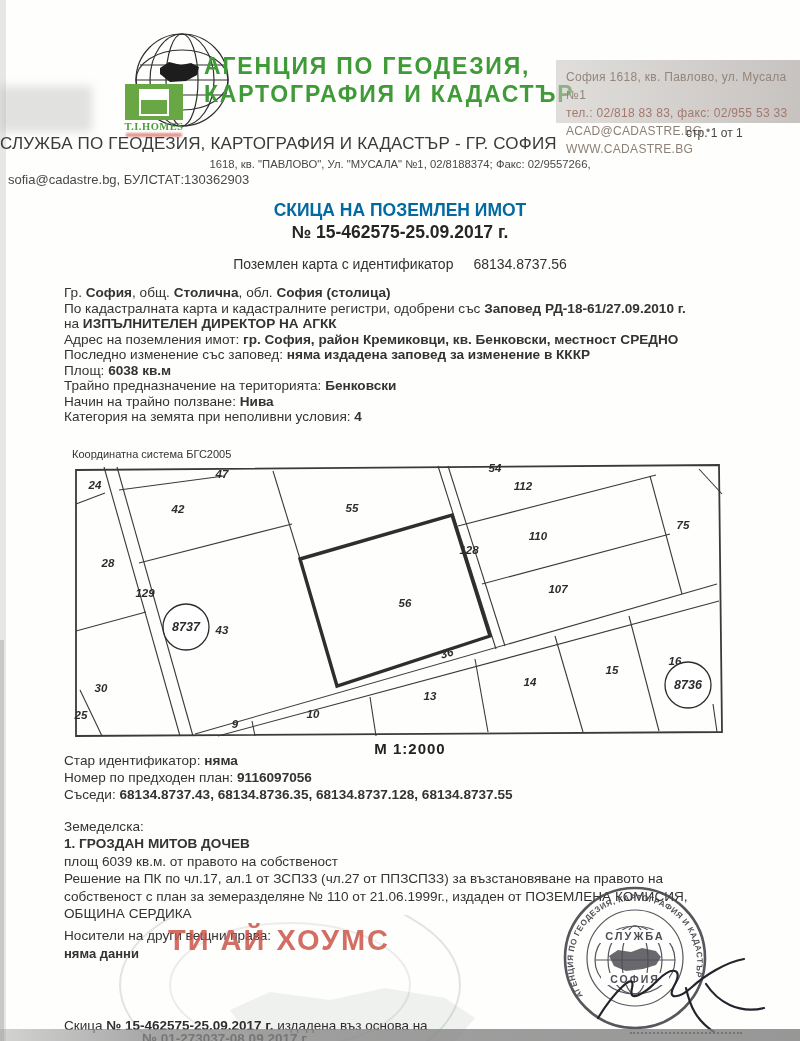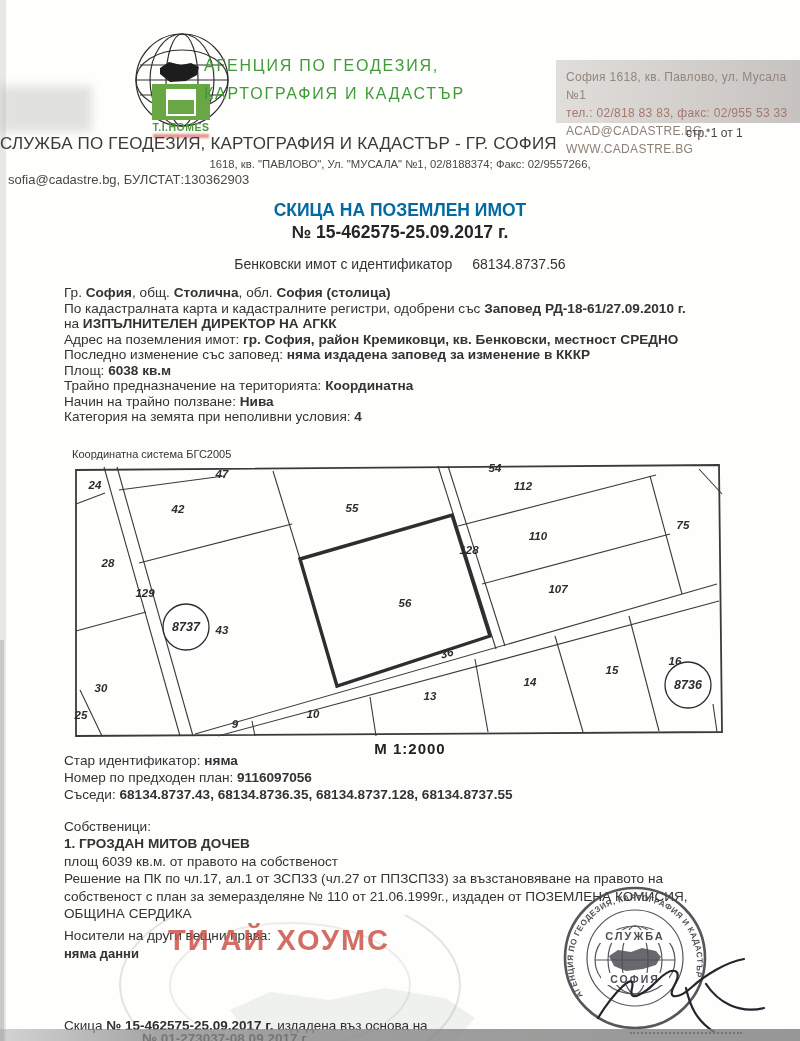--- a/index.html
+++ b/index.html
@@ -6,26 +6,26 @@
   .page{position:relative;width:800px;height:1041px;background:#fefefd;overflow:hidden;
         font-family:"Liberation Sans",sans-serif;color:#333;}
   .b{font-weight:bold;}
   
   .edge-strip{position:absolute;left:0;top:0;width:6px;height:1041px;background:rgba(110,110,110,.16);}
   .edge-strip2{position:absolute;left:0;top:640px;width:4px;height:401px;background:rgba(95,95,95,.22);}
   .smudge-tl{position:absolute;left:0;top:86px;width:92px;height:46px;background:rgba(150,150,150,.28);filter:blur(5px);}
   
   .globe-logo{position:absolute;left:110px;top:30px;width:150px;height:102px;}
   .glob{stroke:#2f2f2f;fill:none;stroke-width:1.2;}
-  .tih{position:absolute;left:150px;top:84px;width:62px;text-align:center;}
+  .tih{position:absolute;left:123px;top:84px;width:62px;text-align:center;font-family:Liberation Serif, serif;}
   .tih-box{position:relative;width:58px;height:36px;background:#69a744;margin:0 auto;}
   .tih-door{position:absolute;left:14px;right:14px;top:5px;bottom:4px;border:2px solid #fff;border-top:11px solid #fff;}
   .tih-name{font-size:10.5px;font-weight:bold;color:#4c9a3c;letter-spacing:.5px;margin-top:1px;}
   .tih-sub{height:4px;width:56px;margin:1px auto 0;background:rgba(200,60,50,.55);filter:blur(1px);}
-  .agency-text{position:absolute;left:204px;top:52px;font-size:16px;font-weight:normal;
+  .agency-text{position:absolute;left:204px;top:52px;font-size:23px;font-weight:bold;
                color:var(--green,#3f9b37);letter-spacing:1.8px;line-height:28px;white-space:nowrap;}
   .contact-panel{position:absolute;left:556px;top:60px;width:244px;height:63px;
                  background:linear-gradient(90deg,rgba(200,196,192,.55),rgba(188,184,181,.85));
                  padding:8px 0 0 10px;box-sizing:border-box;font-size:12px;line-height:18px;letter-spacing:.3px;}
   .contact-panel .c1{color:#93857c;}
   .contact-panel .c2{color:#a4786d;}
   .contact-panel .c3{color:#8d8076;}
   .pager{position:absolute;left:686px;top:126px;font-size:12px;color:#444;}
   
   .office-title{position:absolute;left:0;top:134px;width:100%;text-align:left;font-size:17px;color:#3a3a3a;letter-spacing:.2px;}
@@ -115,31 +115,31 @@
 
   <div class="pager">стр. 1 от 1</div>
 
   <div class="office-title">СЛУЖБА ПО ГЕОДЕЗИЯ, КАРТОГРАФИЯ И КАДАСТЪР - ГР. СОФИЯ</div>
   <div class="office-addr1">1618, кв. "ПАВЛОВО", Ул. "МУСАЛА" №1, 02/8188374; Факс: 02/9557266,</div>
   <div class="office-addr2">sofia@cadastre.bg, БУЛСТАТ:130362903</div>
 
   <div class="doc-title">СКИЦА НА ПОЗЕМЛЕН ИМОТ</div>
   <div class="doc-number">№ 15-462575-25.09.2017 г.</div>
   <div class="id-line">
-    <span>Бенковски имот с  идентификатор</span><span class="id-val">68134.8737.56</span>
+    <span>Поземлен карта с  идентификатор</span><span class="id-val">68134.8737.56</span>
   </div>
 
   <div class="tblock details">
       <div class="tline"><span>Гр. </span><span class="b">София</span><span>, общ. </span><span class="b">Столична</span><span>, обл. </span><span class="b">София (столица)</span></div>
       <div class="tline"><span>По кадастралната карта и кадастралните регистри, одобрени със </span><span class="b">Заповед РД-18-61/27.09.2010 г.</span></div>
       <div class="tline"><span>на </span><span class="b">ИЗПЪЛНИТЕЛЕН ДИРЕКТОР НА АГКК</span></div>
       <div class="tline"><span>Адрес на поземления имот: </span><span class="b">гр. София, район Кремиковци, кв. Бенковски, местност СРЕДНО</span></div>
       <div class="tline"><span>Последно изменение със заповед: </span><span class="b">няма издадена заповед за изменение в КККР</span></div>
       <div class="tline"><span>Площ: </span><span class="b">6038 кв.м</span></div>
-      <div class="tline"><span>Трайно предназначение на територията: </span><span class="b">Координатна</span></div>
+      <div class="tline"><span>Трайно предназначение на територията: </span><span class="b">Бенковски</span></div>
       <div class="tline"><span>Начин на трайно ползване: </span><span class="b">Нива</span></div>
       <div class="tline"><span>Категория на земята при неполивни условия: </span><span class="b">4</span></div>
     </div>
 
   <div class="coordsys">Координатна система БГС2005</div>
 
   <svg id="map-svg" class="map" viewBox="0 0 700 278">
       <polygon points="4,6 647,1 650,268 4,272" class="mline mborder"></polygon>
       <line x1="32" y1="3" x2="108" y2="272" class="mline" stroke-width="1.1"></line>
       <line x1="45" y1="3" x2="121" y2="272" class="mline" stroke-width="1.1"></line>
@@ -193,21 +193,21 @@
       <text x="616" y="225" class="mlabel mcirct">8736</text>
     </svg>
   <div class="scale">М 1:2000</div>
 
   <div class="tblock info">
       <div class="tline"><span>Стар идентификатор: </span><span class="b">няма</span></div>
       <div class="tline"><span>Номер по предходен план: </span><span class="b">9116097056</span></div>
       <div class="tline"><span>Съседи: </span><span class="b">68134.8737.43, 68134.8736.35, 68134.8737.128, 68134.8737.55</span></div>
     </div>
   <div class="tblock owners">
-      <div class="tline"><span>Собственици:</span></div>
+      <div class="tline"><span>Земеделска:</span></div>
       <div class="tline"><span class="b">1. ГРОЗДАН МИТОВ ДОЧЕВ</span></div>
       <div class="tline"><span>площ 6039 кв.м. от правото на собственост</span></div>
       <div class="tline"><span>Решение на ПК по чл.17, ал.1 от ЗСПЗЗ (чл.27 от ППЗСПЗЗ) за възстановяване на правото на</span></div>
       <div class="tline"><span>собственост с план за земеразделяне № 110 от 21.06.1999г., издаден от ПОЗЕМЛЕНА КОМИСИЯ,</span></div>
       <div class="tline"><span>ОБЩИНА СЕРДИКА</span></div>
     </div>
 
   <div class="rights-title">Носители на други вещни права:</div>
   <div class="rights-value">няма данни</div>
   <div class="watermark-red" style="color: rgba(201, 77, 66, 0.816);">ТИ АЙ ХОУМС</div>

